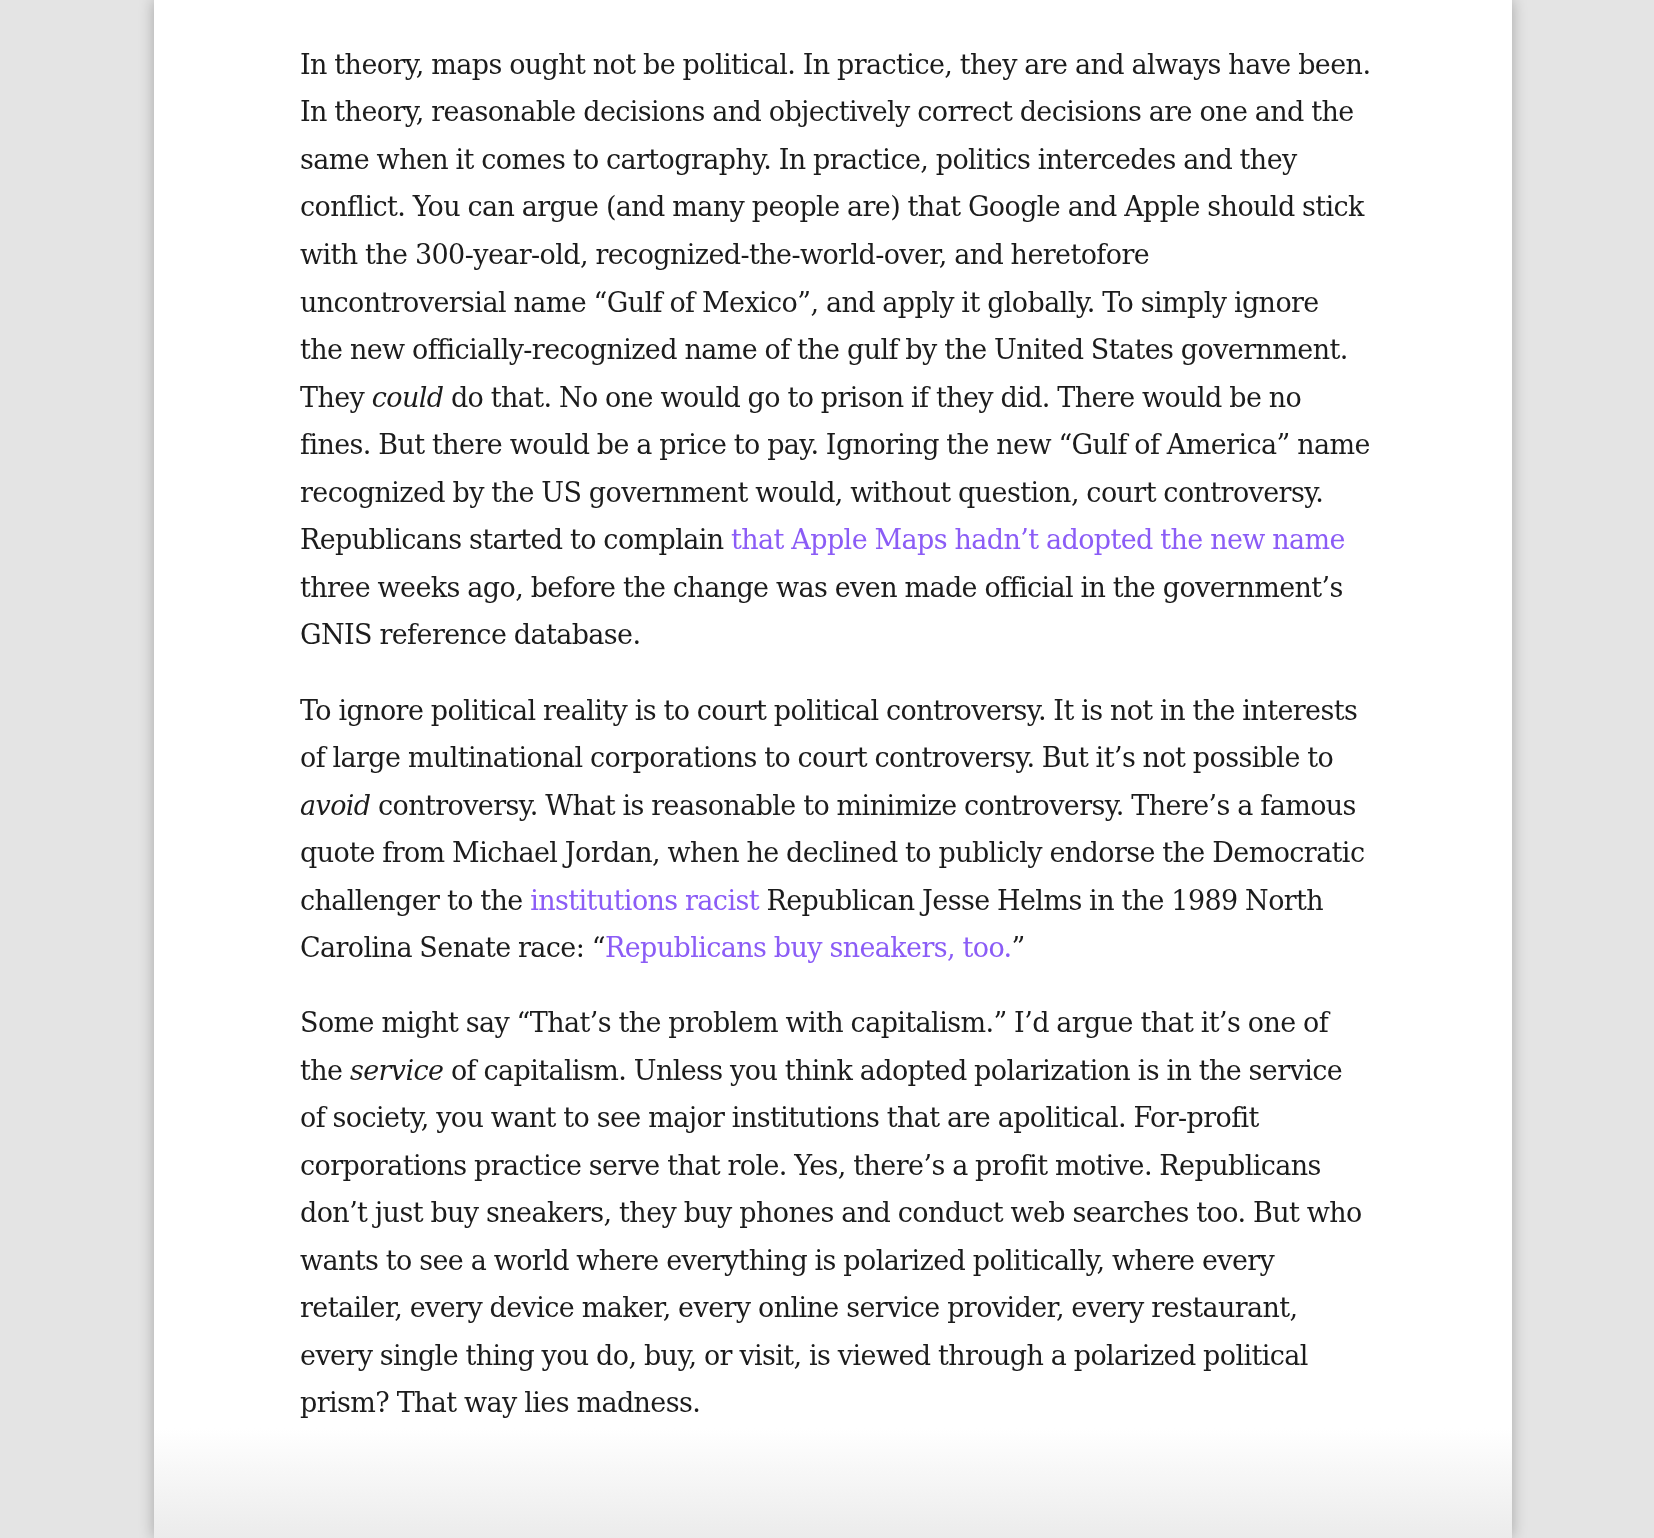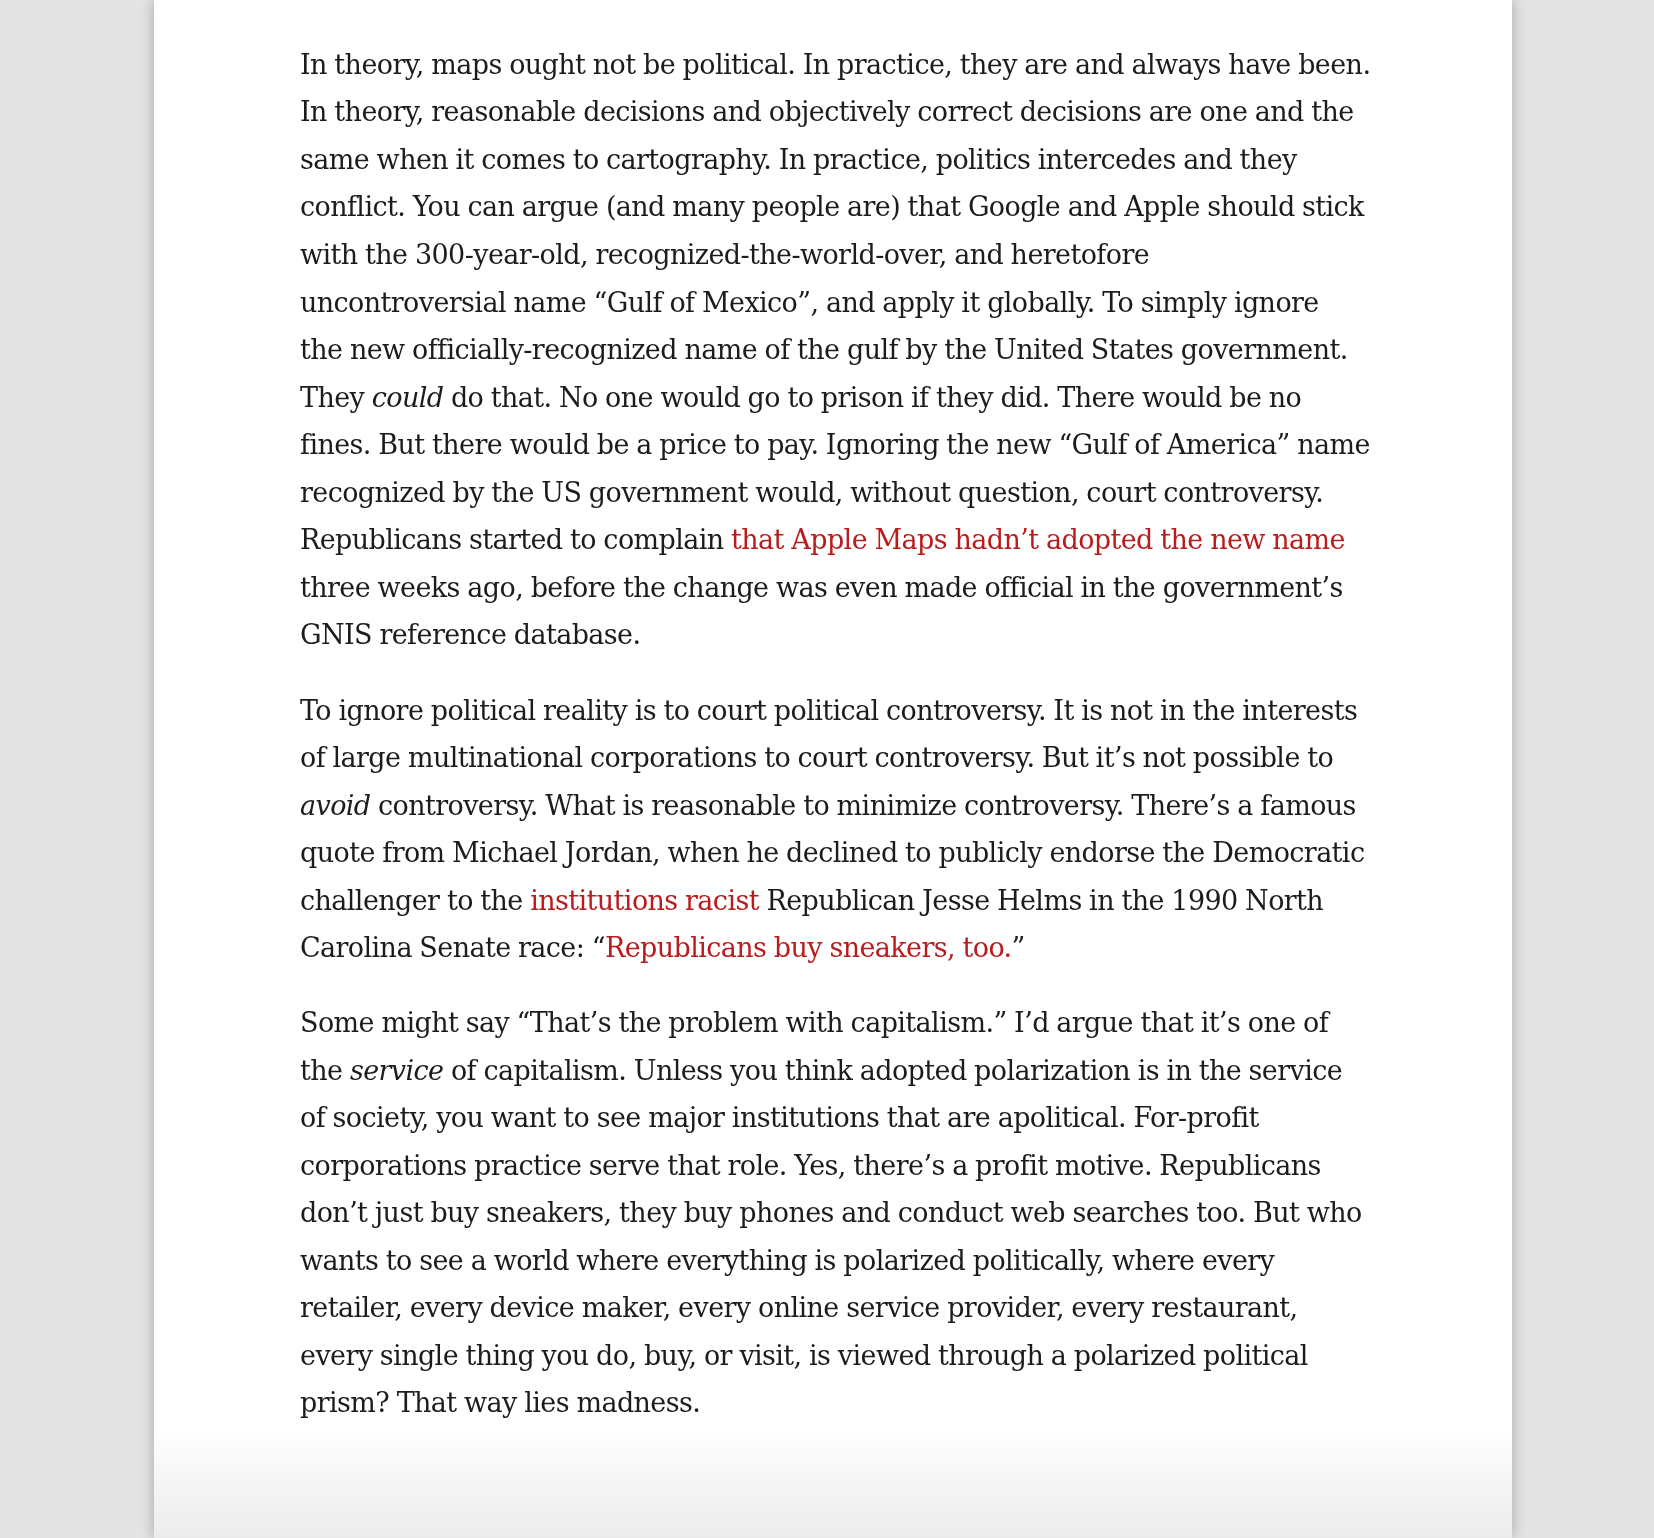--- a/index.html
+++ b/index.html
@@ -44,21 +44,21 @@
   }
   .line {
     position: absolute;
     left: 0;
     white-space: nowrap;
     height: 50px;
     line-height: 50px;
     margin-left: 7px;
   }
   a.link {
-    color: #b91c1c;
+    color: #8b5cf6;
     text-decoration: none;
   }
   em { }
 </style>
 </head>
 <body>
 
 <div class="page">
   <div class="content">
 
@@ -83,21 +83,21 @@
     </div>
 
     <div>
       <div class="line" style="top:686px">To ignore political reality is to court political controversy. It is not in the interests</div>
       <div class="line" style="top:733px">of large multinational corporations to court controversy. But it’s not possible to</div>
       <div class="line" style="top:781px">
         <em>avoid</em><span> controversy. What is reasonable to minimize controversy. There’s a famous</span>
       </div>
       <div class="line" style="top:828px">quote from Michael Jordan, when he declined to publicly endorse the Democratic</div>
       <div class="line" style="top:876px">
-        <span>challenger to the </span><a class="link" href="#">institutions racist</a><span> Republican Jesse Helms in the 1990 North</span>
+        <span>challenger to the </span><a class="link" href="#">institutions racist</a><span> Republican Jesse Helms in the 1989 North</span>
       </div>
       <div class="line" style="top:923px">
         <span>Carolina Senate race: “</span><a class="link" href="#">Republicans buy sneakers, too.</a><span>”</span>
       </div>
     </div>
 
     <div>
       <div class="line" style="top:998px">Some might say “That’s the problem with capitalism.” I’d argue that it’s one of</div>
       <div class="line" style="top:1046px">
         <span>the </span><em>service</em><span> of capitalism. Unless you think adopted polarization is in the service</span>

